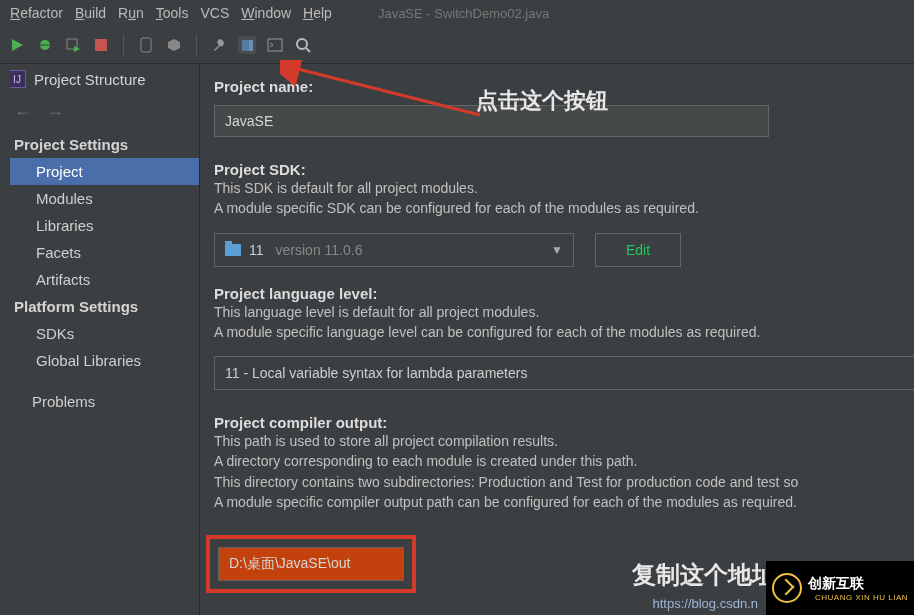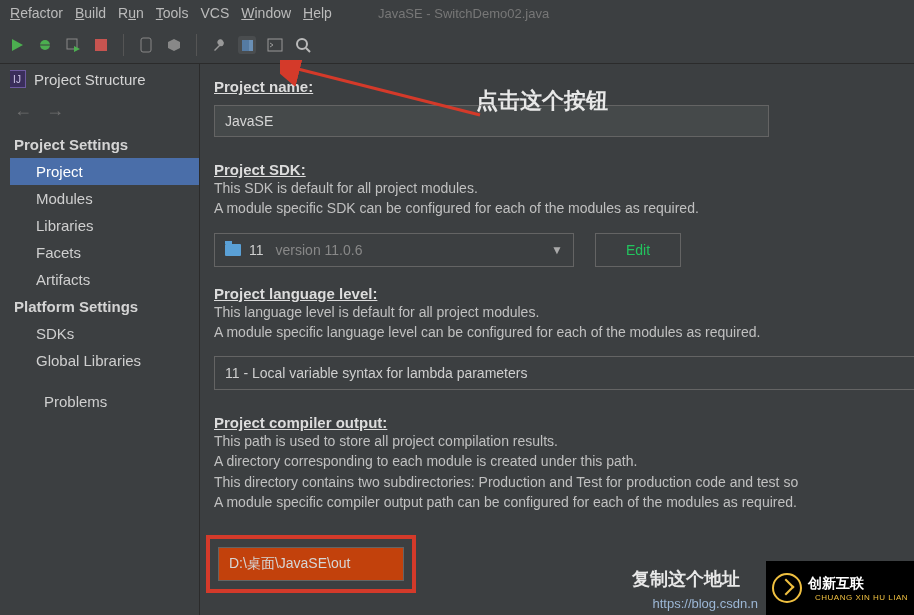--- a/index.html
+++ b/index.html
@@ -104,21 +104,20 @@
       padding: 14px 14px 0 14px;
       overflow: hidden;
       position: relative;
       color: #cfcfcf;
     }
     .field-label {
       font-weight: 600;
       font-size: 15px;
       color: #dcdcdc;
       margin-top: 6px;
-      text-decoration: underline;
     }
     .field-label.first { margin-top: 0; }
     .field-desc {
       font-size: 14px;
       color: #c0c0c0;
       line-height: 1.45;
     }
     .text-input {
       margin-top: 10px;
       width: 555px;
@@ -197,21 +196,21 @@
       bottom: 22px;
       border: 4px solid #d43a2a;
       padding: 8px;
       display:flex;
     }
     .copy-label {
       position: absolute;
       left: 432px;
       bottom: 24px;
       color: #e8e8e8;
-      font-size: 18px;
+      font-size: 24px;
       font-weight: 600;
     }
     
     .arrow-svg {
       position: absolute;
       top: 60px;
       left: 280px;
       pointer-events: none;
     }
     .click-label {
@@ -353,21 +352,21 @@
     <div class="section-title">Project Settings</div>
     <div class="tree-item selected">Project</div>
     <div class="tree-item">Modules</div>
     <div class="tree-item">Libraries</div>
     <div class="tree-item">Facets</div>
     <div class="tree-item">Artifacts</div>
     <div class="section-title">Platform Settings</div>
     <div class="tree-item">SDKs</div>
     <div class="tree-item">Global Libraries</div>
     <div style="height:14px"></div>
-    <div class="tree-item" style="padding-left:44px">Problems</div>
+    <div class="tree-item" style="padding-left:32px">Problems</div>
   </div>
 
   <div class="content">
     <div class="field-label first">Project name:</div>
     <input class="text-input" value="JavaSE" style="">
 
     <div style="height:18px"></div>
     <div class="field-label">Project SDK:</div>
     <div class="field-desc">This SDK is default for all project modules.</div>
     <div class="field-desc">A module specific SDK can be configured for each of the modules as required.</div>

